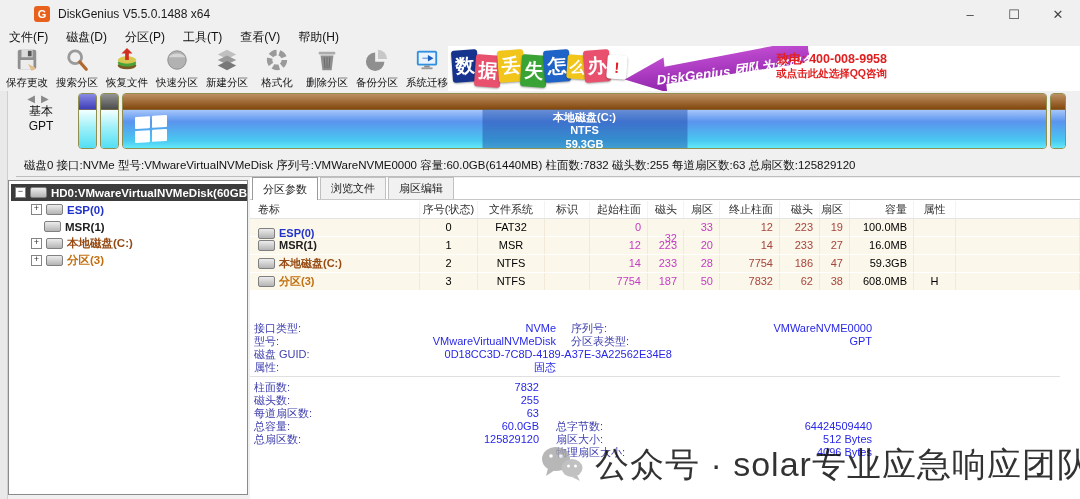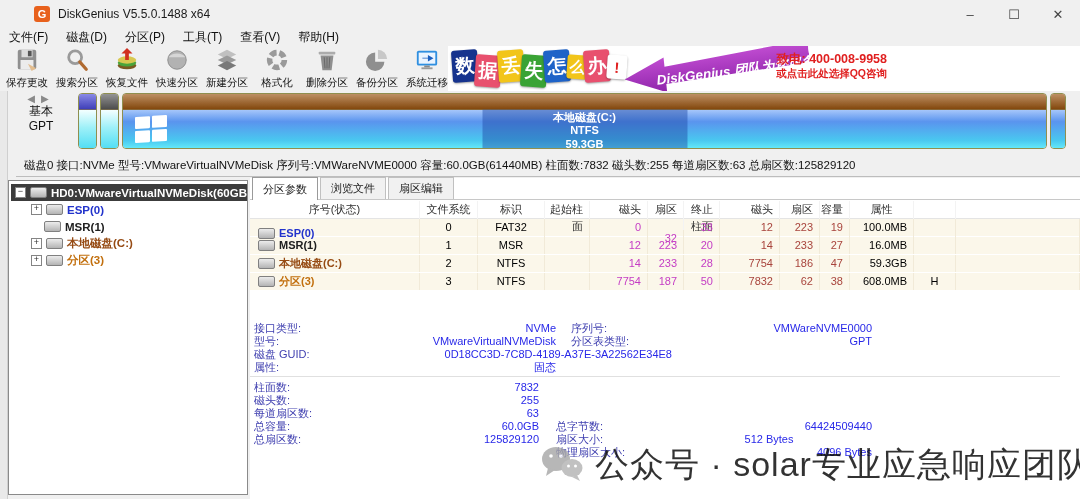--- a/index.html
+++ b/index.html
@@ -292,20 +292,21 @@
 
     <div class="rpanel">
       <div class="tabs">
         <div class="tab active">分区参数</div>
         <div class="tab">浏览文件</div>
         <div class="tab">扇区编辑</div>
       </div>
 
       <div class="ptable">
         <div class="prow head">
+          <div class="c-left">卷标</div>
           <div class="c-center">序号(状态)</div>
           <div class="c-center">文件系统</div>
           <div class="c-center">标识</div>
           <div class="c-right">起始柱面</div>
           <div class="c-right">磁头</div>
           <div class="c-right">扇区</div>
           <div class="c-right">终止柱面</div>
           <div class="c-right">磁头</div>
           <div class="c-right">扇区</div>
           <div class="c-right">容量</div>
@@ -450,21 +451,21 @@
           <div class="dv" style="color: rgb(40, 40, 232);">60.0GB</div>
           <div></div>
           <div>总字节数:</div>
           <div class="dv" style="color: rgb(40, 40, 232);">64424509440</div>
         </div>
         <div class="drow drow2">
           <div>总扇区数:</div>
           <div class="dv" style="color: rgb(40, 40, 232);">125829120</div>
           <div></div>
           <div>扇区大小:</div>
-          <div class="dv" style="color: rgb(40, 40, 232); text-align: center;">512 Bytes</div>
+          <div class="dv" style="color: rgb(40, 40, 232);">512 Bytes</div>
         </div>
         <div class="drow drow2">
           <div></div>
             <div></div>
             <div></div>
           <div>物理扇区大小:</div>
           <div class="dv" style="color: rgb(40, 40, 232);">4096 Bytes</div>
         </div>
       </div>
     </div>

